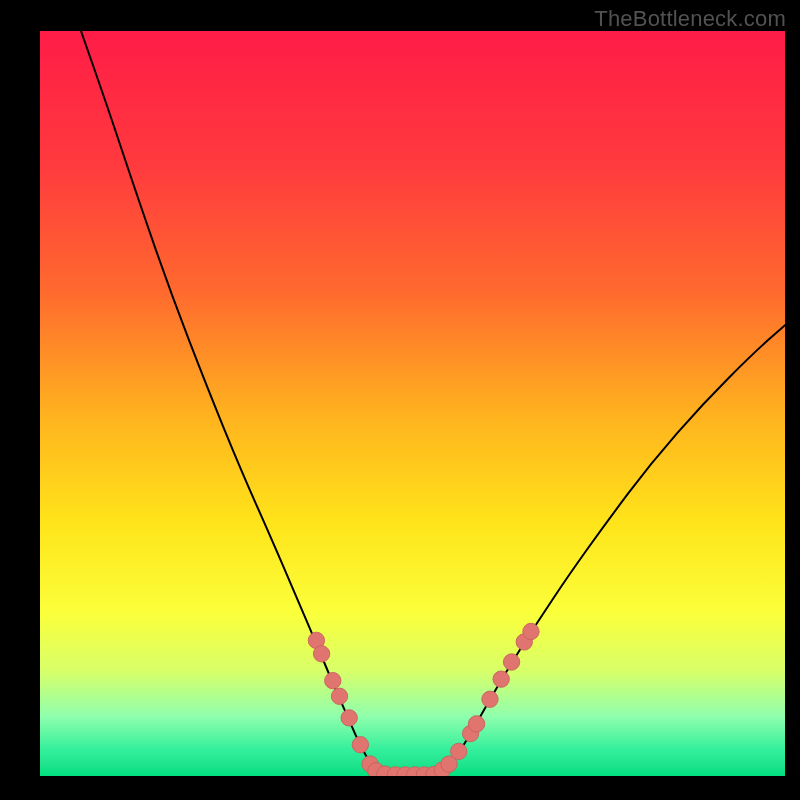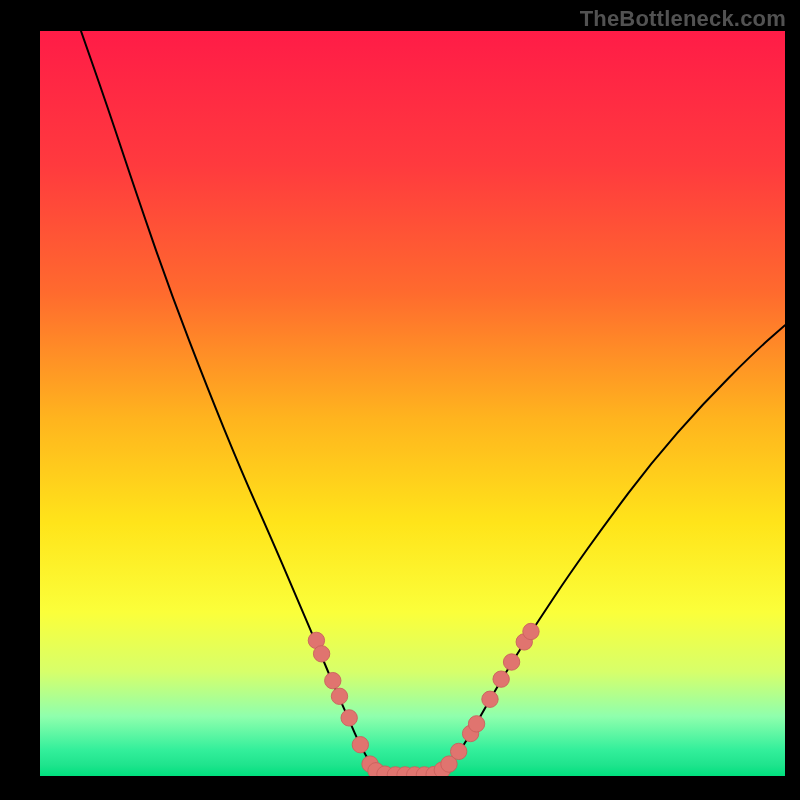--- a/index.html
+++ b/index.html
@@ -31,21 +31,21 @@
   .curve-layer {
     position: absolute;
     inset: 0;
   }
   .watermark {
     position: absolute;
     top: 6px;
     right: 14px;
     font-family: Arial, Helvetica, sans-serif;
     font-size: 22px;
-    font-weight: 700;
+    font-weight: 400;
     color: #525252;
     letter-spacing: 0.2px;
   }
 </style>
 </head>
 <body>
 
 <div class="frame">
   <div class="watermark">TheBottleneck.com</div>
   <div class="plot-area">

